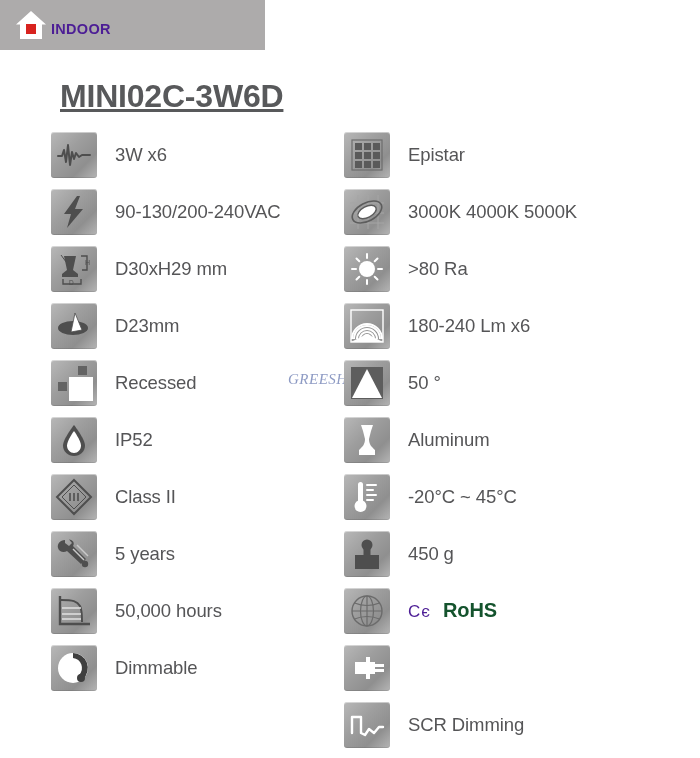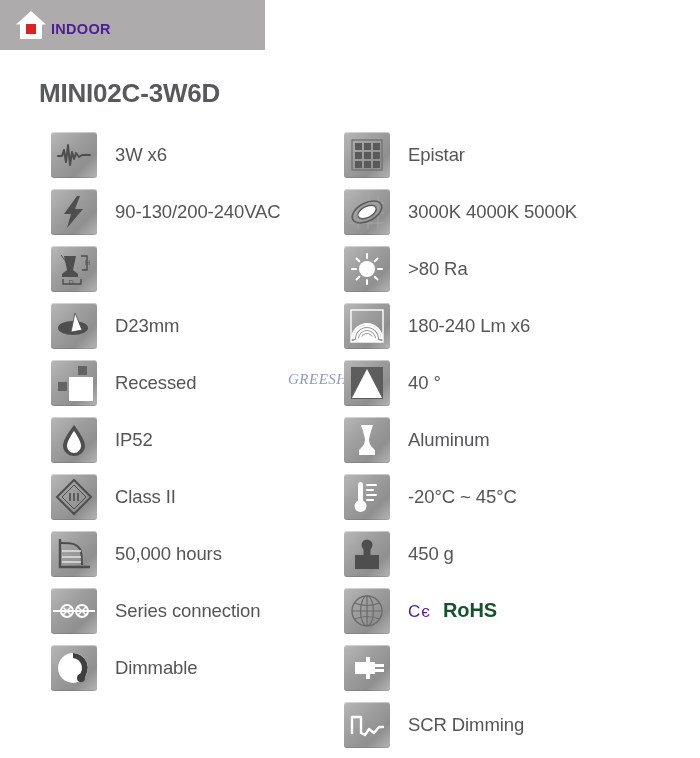--- a/index.html
+++ b/index.html
@@ -40,28 +40,29 @@
     font-weight: bold;
     letter-spacing: 0.3px;
     margin-left: 3px;
     margin-top: 7px;
     font-family: "Liberation Sans", sans-serif;
   }
 
   
   .product-title {
     position: absolute;
-    left: 39px;
+    left: 60px;
     top: 78px;
-    font-size: 26px;
+    font-size: 32px;
     font-weight: bold;
     color: #58595b;
     letter-spacing: -0.2px;
     font-family: "Liberation Sans", sans-serif;
     white-space: nowrap;
+    text-decoration: underline;
   }
 
   
   .spec-grid {
     position: absolute;
     left: 0;
     top: 126px;
     width: 700px;
     display: flex;
   }
@@ -171,20 +172,21 @@
       <div class="icon-box">
         <svg viewBox="0 0 46 46">
           <path d="M13,10 L25,10 L22,24 L27,28 L27,31 L11,31 L11,28 L16,24 Z" fill="#4e4e4e"></path>
           <line x1="10" y1="9" x2="21" y2="24" stroke="#4e4e4e" stroke-width="1"></line>
           <polyline points="30,10 36,10 36,24 31,24" fill="none" stroke="#4e4e4e" stroke-width="1.4"></polyline>
           <text x="34" y="19" font-family="Liberation Sans, sans-serif" font-size="7" fill="#4e4e4e">H</text>
           <polyline points="12,33 12,38 30,38 30,33" fill="none" stroke="#4e4e4e" stroke-width="1.4"></polyline>
           <text x="18" y="39" font-family="Liberation Sans, sans-serif" font-size="6.5" fill="#4e4e4e">D</text>
         </svg>
       </div>
+      <span class="spec-label">D30xH29 mm</span>
     </div>
 
     <div class="spec-row">
       <div class="icon-box">
         <svg viewBox="0 0 46 46">
           <ellipse cx="22" cy="25" rx="15" ry="7" fill="#4e4e4e"></ellipse>
           <path d="M24,10 L31,27 L20,29 Z" fill="#ffffff"></path>
           <path d="M24,10 L31,27 L20,29 Z" fill="none" stroke="#4e4e4e" stroke-width="0.8"></path>
         </svg>
       </div>
@@ -218,48 +220,45 @@
           <polygon points="23,6 40,23 23,40 6,23" fill="none" stroke="#4e4e4e" stroke-width="2"></polygon>
           <polygon points="23,11 35,23 23,35 11,23" fill="none" stroke="#4e4e4e" stroke-width="1"></polygon>
           <line x1="19" y1="19" x2="19" y2="27" stroke="#4e4e4e" stroke-width="1.6"></line>
           <line x1="23" y1="19" x2="23" y2="27" stroke="#4e4e4e" stroke-width="1.6"></line>
           <line x1="27" y1="19" x2="27" y2="27" stroke="#4e4e4e" stroke-width="1.6"></line>
         </svg>
       </div>
       <span class="spec-label">Class II</span>
     </div>
 
+    <div class="spec-row">
+      <div class="icon-box">
+        <svg viewBox="0 0 46 46">
+          <path d="M14,9 C9,9 6,13 7,17 C8,21 13,22 16,20 L30,33 L35,28 L22,15 C24,12 22,9 18,8.5 L21,12 L18,15 L14,12 Z" fill="#4e4e4e"></path>
+          <path d="M22,18 L33,29" stroke="#c9c9c9" stroke-width="1.4"></path>
+          <path d="M26,14 L37,25" stroke="#c9c9c9" stroke-width="1.4"></path>
+          <circle cx="34" cy="33" r="3.2" fill="#4e4e4e"></circle>
+        </svg>
+      </div>
+      <span class="spec-label">5 years</span>
+    </div>
 
     <div class="spec-row">
       <div class="icon-box">
         <svg viewBox="0 0 46 46">
           <polyline points="9,8 9,36 39,36" fill="none" stroke="#4e4e4e" stroke-width="2.4"></polyline>
           <path d="M10,12 C22,12 26,13 29,18 C31,22 31,29 31,34" fill="none" stroke="#4e4e4e" stroke-width="2"></path>
           <line x1="11" y1="20" x2="30" y2="20" stroke="#e2e2e2" stroke-width="1.4"></line>
           <line x1="11" y1="26" x2="30" y2="26" stroke="#e2e2e2" stroke-width="1.4"></line>
           <line x1="11" y1="31" x2="30" y2="31" stroke="#e2e2e2" stroke-width="1.4"></line>
         </svg>
       </div>
       <span class="spec-label">50,000 hours</span>
     </div>
 
-    <div class="spec-row">
-      <div class="icon-box">
-        <svg viewBox="0 0 46 46">
-          <line x1="2" y1="23" x2="44" y2="23" stroke="#ffffff" stroke-width="2"></line>
-          <circle cx="16" cy="23" r="6" fill="none" stroke="#ffffff" stroke-width="2"></circle>
-          <line x1="12" y1="19" x2="20" y2="27" stroke="#ffffff" stroke-width="1.6"></line>
-          <line x1="20" y1="19" x2="12" y2="27" stroke="#ffffff" stroke-width="1.6"></line>
-          <circle cx="31" cy="23" r="6" fill="none" stroke="#ffffff" stroke-width="2"></circle>
-          <line x1="27" y1="19" x2="35" y2="27" stroke="#ffffff" stroke-width="1.6"></line>
-          <line x1="35" y1="19" x2="27" y2="27" stroke="#ffffff" stroke-width="1.6"></line>
-        </svg>
-      </div>
-      <span class="spec-label">Series connection</span>
-    </div>
 
     <div class="spec-row">
       <div class="icon-box">
         <svg viewBox="0 0 46 46">
           <circle cx="22" cy="23" r="15" fill="#ffffff"></circle>
           <path d="M22,8 A15,15 0 0,1 32,34 L28,30 A10,10 0 0,0 22,13 Z" fill="#3f3f3f"></path>
           <circle cx="30" cy="33" r="4" fill="#3f3f3f"></circle>
         </svg>
       </div>
       <span class="spec-label">Dimmable</span>
@@ -339,21 +338,21 @@
       <span class="spec-label">180-240 Lm x6</span>
     </div>
 
     <div class="spec-row">
       <div class="icon-box">
         <svg viewBox="0 0 46 46">
           <rect x="7" y="7" width="32" height="32" fill="#5d5d5d"></rect>
           <polygon points="23,9 38,38 8,38" fill="#ffffff"></polygon>
         </svg>
       </div>
-      <span class="spec-label">40 °</span>
+      <span class="spec-label">50 °</span>
     </div>
 
     <div class="spec-row">
       <div class="icon-box">
         <svg viewBox="0 0 46 46">
           <path d="M17,8 L29,8 L27,14 L25,22 C25,28 28,30 31,33 L31,38 L15,38 L15,33 C18,30 21,28 21,22 L19,14 Z" fill="#ffffff"></path>
         </svg>
       </div>
       <span class="spec-label">Aluminum</span>
     </div>

